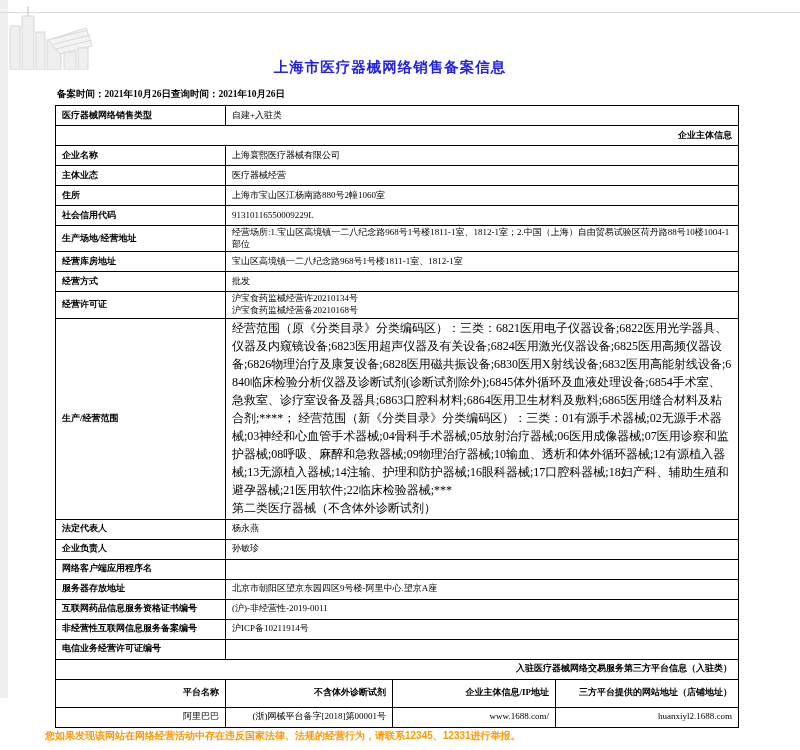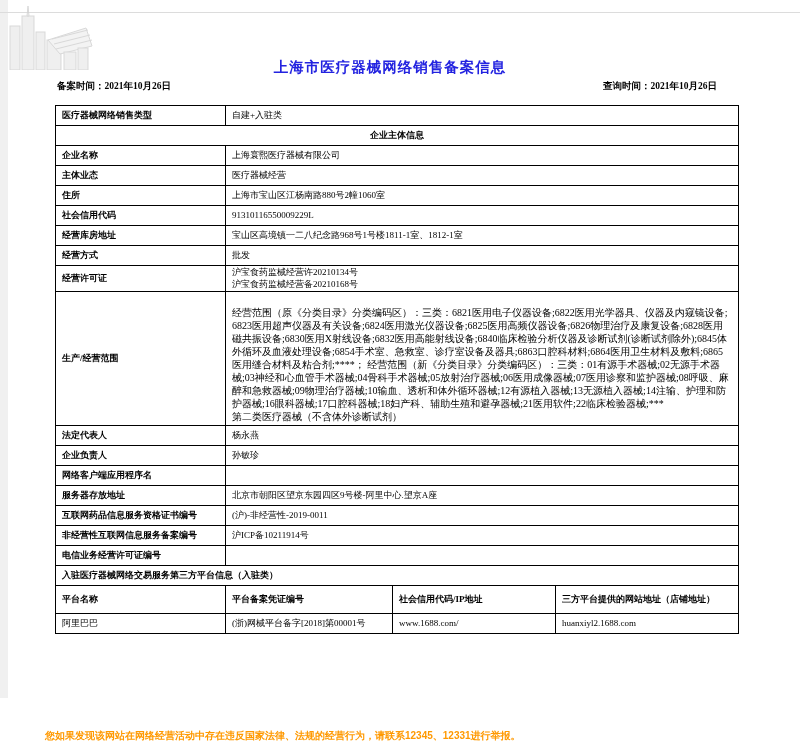--- a/index.html
+++ b/index.html
@@ -4,33 +4,33 @@
 <style>
   * { margin:0; padding:0; box-sizing:border-box; }
   html,body { width:800px; height:750px; background:#fff; }
   body { font-family:"Liberation Serif","DejaVu Serif",serif; color:#000; }
   .page { position:relative; width:800px; height:750px; background:#fff; overflow:hidden; }
   .left-strip { position:absolute; left:0; top:0; width:8px; height:698px; background:#f0f0f0; }
   .top-rule { position:absolute; left:0; top:12px; width:800px; height:1px; background:#dcdcdc; }
   .logo { position:absolute; left:8px; top:6px; width:102px; height:64px; opacity:.8; }
   .title { position:absolute; top:58px; left:0; width:780px; text-align:center;
            font-size:14.5px; font-weight:bold; letter-spacing:1px; }
-  .times { position:absolute; top:80px; left:57px; width:660px; display:flex;
-           justify-content:space-between; font-size:9.5px; font-weight:bold; }
+  .times { position:absolute; top:88px; left:57px; width:660px; display:flex;
+           font-size:9.5px; font-weight:bold; }
   .tables { position:absolute; top:105px; left:55px; width:684px; }
   table { width:100%; border-collapse:collapse; table-layout:fixed; }
   td { border:1px solid #000; font-size:9px; line-height:1.3; padding:1px 6px;
        vertical-align:middle; word-break:break-all; height:20px; }
   td.lbl { font-weight:bold; }
   td.val { font-weight:normal;margin-left:16px; }
-  td.sec { font-weight:bold; text-align:center; }
+  td.sec { font-weight:bold; text-align:right; }
   td.pre { white-space:pre-line; }
-  td.small { font-size:10px; line-height:13px; padding-top:14px; padding-bottom:2px; }
+  td.small { font-size:12px; line-height:18px; padding-top:0; padding-bottom:2px; }
   .plat { margin-top:-1px; }
-  .plat td { text-align:left; }
+  .plat td { text-align:right; }
   .plat td.hdr { font-weight:bold; height:28px; }
   .footer { position:absolute; top:729px; left:45px; width:740px;
             font-size:10px; font-weight:bold;
             font-family:"Liberation Sans","DejaVu Sans",sans-serif; }
 </style>
 </head>
 <body>
 
 <div class="page">
 
@@ -86,20 +86,24 @@
       </tr>
       <tr>
         <td class="lbl">住所</td>
         <td class="val">上海市宝山区江杨南路880号2幢1060室</td>
       </tr>
       <tr>
         <td class="lbl">社会信用代码</td>
         <td class="val">91310116550009229L</td>
       </tr>
       <tr>
+        <td class="lbl">生产场地/经营地址</td>
+        <td class="val">经营场所:1.宝山区高境镇一二八纪念路968号1号楼1811-1室、1812-1室；2.中国（上海）自由贸易试验区荷丹路88号10楼1004-1部位</td>
+      </tr>
+      <tr>
         <td class="lbl">经营库房地址</td>
         <td class="val">宝山区高境镇一二八纪念路968号1号楼1811-1室、1812-1室</td>
       </tr>
       <tr>
         <td class="lbl">经营方式</td>
         <td class="val">批发</td>
       </tr>
       <tr>
         <td class="lbl">经营许可证</td>
         <td class="val pre">沪宝食药监械经营许20210134号
@@ -147,22 +151,22 @@
           <col style="width:167px">
           <col style="width:163px">
           <col>
         </colgroup>
       <tbody>
           <tr>
         <td class="sec" colspan="4">入驻医疗器械网络交易服务第三方平台信息（入驻类）</td>
       </tr>
       <tr>
         <td class="hdr">平台名称</td>
-        <td class="hdr">平台备案凭证编号</td>
-        <td class="hdr">社会信用代码/IP地址</td>
+        <td class="hdr">不含体外诊断试剂</td>
+        <td class="hdr">企业主体信息/IP地址</td>
         <td class="hdr">三方平台提供的网站地址（店铺地址）</td>
       </tr>
       <tr>
         <td>阿里巴巴</td>
         <td>(浙)网械平台备字[2018]第00001号</td>
         <td>www.1688.com/</td>
         <td>huanxiyl2.1688.com</td>
       </tr>
     </tbody>
       </table>

